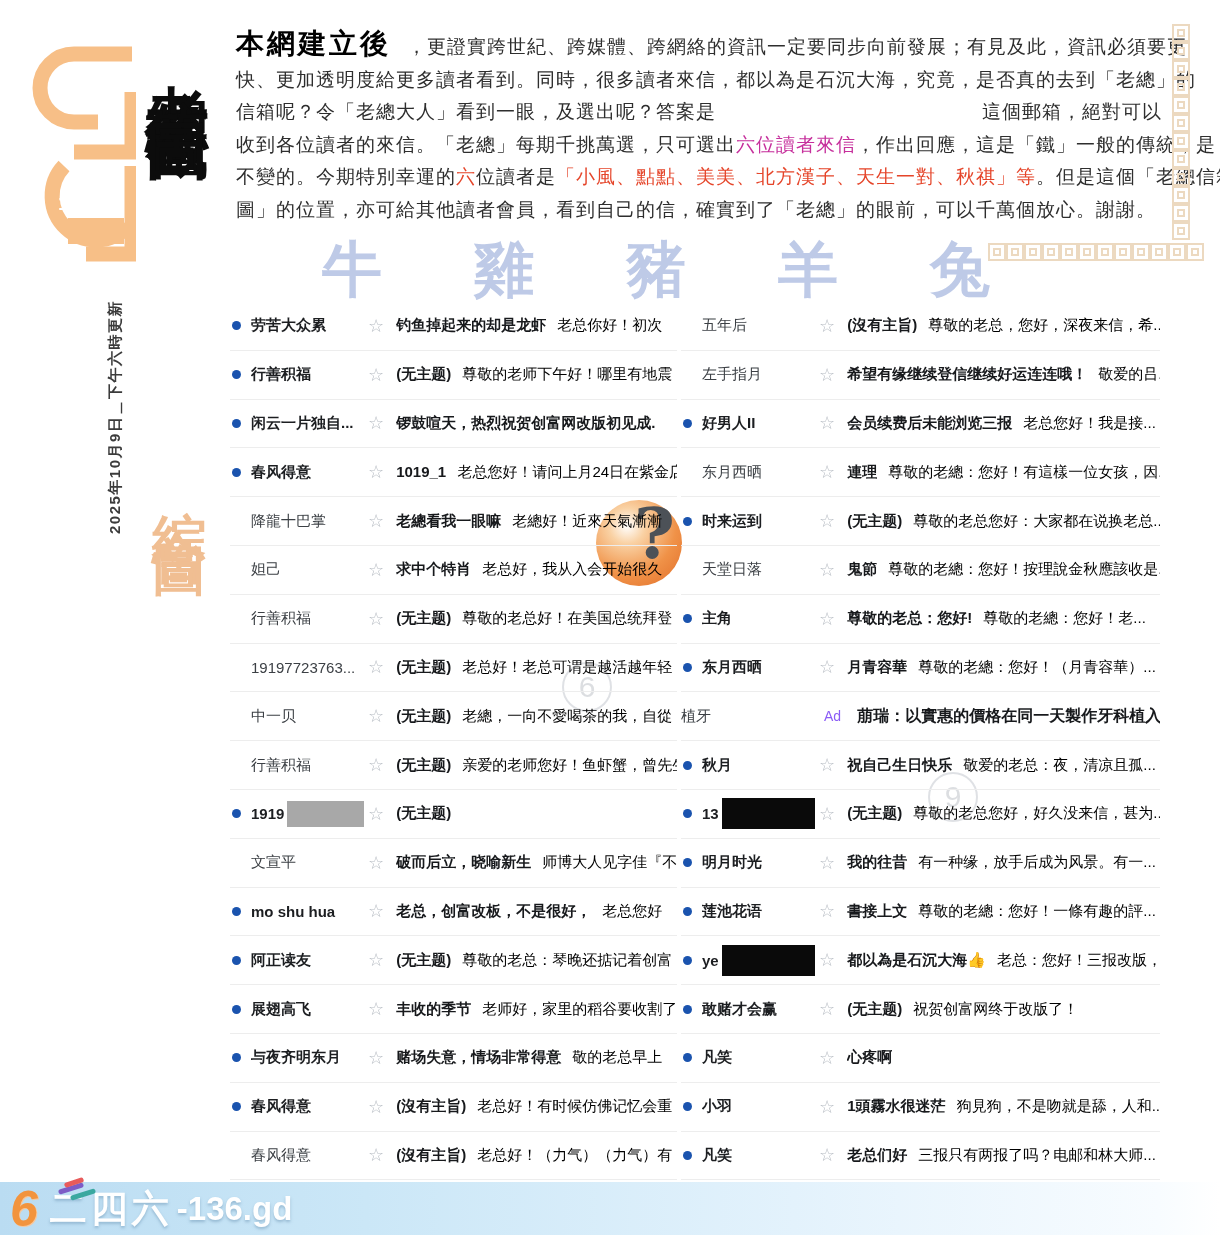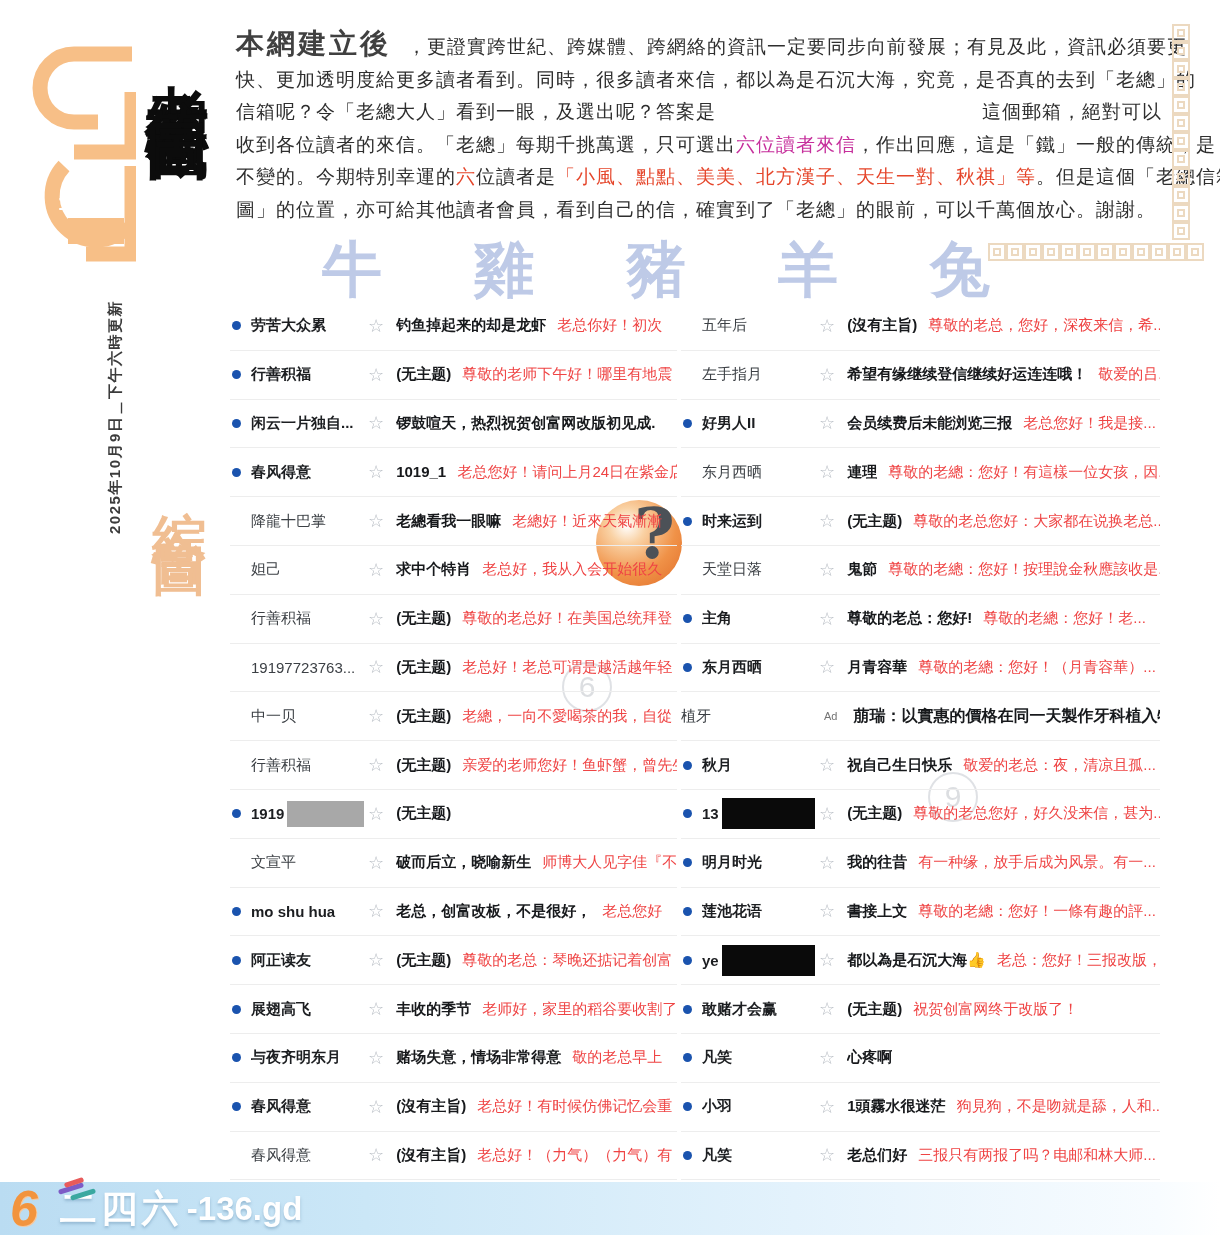--- a/index.html
+++ b/index.html
@@ -18,21 +18,21 @@
            color:#f0be92;letter-spacing:18px;line-height:1;}
   .v-date{position:absolute;left:106px;top:534px;transform:rotate(-90deg);transform-origin:0 0;
           font-size:15px;color:#3b3b3b;white-space:nowrap;letter-spacing:1.5px;font-weight:600;}
 
   
   .header{position:absolute;left:236px;top:28px;width:926px;
           font-family:"DejaVu Serif","Liberation Serif",serif;color:#2e2e2e;}
   .h-line{font-size:19px;line-height:32.5px;letter-spacing:1px;white-space:nowrap;}
   .h-line.split{display:flex;}
   .h-line.split .seg-tail{margin-left:auto;}
-  .seg-lead{font-size:28px;font-weight:800;color:#404040;margin-right:16px;letter-spacing:3px;}
+  .seg-lead{font-size:28px;font-weight:800;color:#000000;margin-right:16px;letter-spacing:3px;}
   .seg-magenta{color:#c62f9c;}
   .seg-red{color:#e5452a;}
 
   
   .key-v{position:absolute;left:1172px;top:24px;display:flex;flex-direction:column;}
   .key-h{position:absolute;left:988px;top:243px;display:flex;flex-direction:row;}
   .key-cell{width:14px;height:14px;border:2px solid #ecd9c0;position:relative;flex:none;}
   .key-cell::after{content:"";position:absolute;left:3px;top:3px;width:4px;height:4px;
                    border:2px solid #ecd9c0;}
 
@@ -57,38 +57,38 @@
   .col-right{left:681px;width:479px;}
   .mrow{display:flex;align-items:center;height:47.8px;border-bottom:1px solid #ededed;
         overflow:hidden;cursor:pointer;}
   .dot{width:9px;height:9px;border-radius:50%;background:#1a53ae;margin:0 10px 0 2px;flex:none;}
   .sender{width:113px;flex:none;font-weight:700;font-size:15px;color:#1c1e21;
           white-space:nowrap;overflow:hidden;display:flex;align-items:center;}
   .read .sender{font-weight:400;color:#3c4045;}
   .star{flex:none;color:#b7bcc3;font-size:18px;margin:0 12px 0 4px;}
   .content{flex:1;white-space:nowrap;overflow:hidden;font-size:15px;}
   .subject{font-weight:700;color:#17191c;margin-top:12px;}
-  .preview{color:#ef4444;margin-left:7px;}
+  .preview{color:#000000;margin-left:7px;}
   .redact{display:inline-block;height:26px;width:98px;background:#a8a8a8;margin-left:3px;flex:none;}
   .redact.black{background:#0a0a0a;height:31px;width:120px;}
-  .ad-row .adlabel{color:#737373;font-size:11px;margin:0 16px 0 30px;flex:none;}
+  .ad-row .adlabel{color:#8b5cf6;font-size:14px;margin:0 16px 0 30px;flex:none;}
   .ad-row .subject{font-size:16px;}
   .adlabel{display:none;}
   .ad-row .adlabel{display:inline;}
 
   
   .footer{position:absolute;left:0;right:0;bottom:0;height:53px;display:flex;align-items:center;
           background:linear-gradient(90deg,#badcf2 0%,#cbe7f7 30%,#e3f2fc 65%,#f8fcff 95%,#ffffff 100%);}
   .f-logo{font-size:50px;font-weight:800;color:#f2943e;font-style:italic;line-height:1;
           margin-left:10px;text-shadow:1px 1px 0 #f7c79b;}
   .feather{position:absolute;width:26px;height:5px;border-radius:3px;transform:rotate(-18deg);}
   .fe1{left:58px;bottom:44px;background:#7d5cc6;}
   .fe2{left:70px;bottom:38px;background:#3aa8a0;}
   .fe3{left:64px;bottom:50px;background:#e85b5b;width:20px;}
-  .f-brand{font-size:37px;font-weight:800;color:#ffffff;margin-left:22px;
+  .f-brand{font-size:37px;font-weight:800;color:#ffffff;margin-left:12px;
            font-family:Liberation Sans, sans-serif;text-shadow:0 2px 3px rgba(110,150,180,.55);letter-spacing:4px;}
   .f-suffix{font-size:33px;font-weight:800;color:#ffffff;margin-left:4px;
             text-shadow:0 2px 3px rgba(110,150,180,.55);}
 </style>
 </head>
 <body>
 
 <div class="page">
 
   <svg class="knot-logo" viewBox="0 0 108 230">

